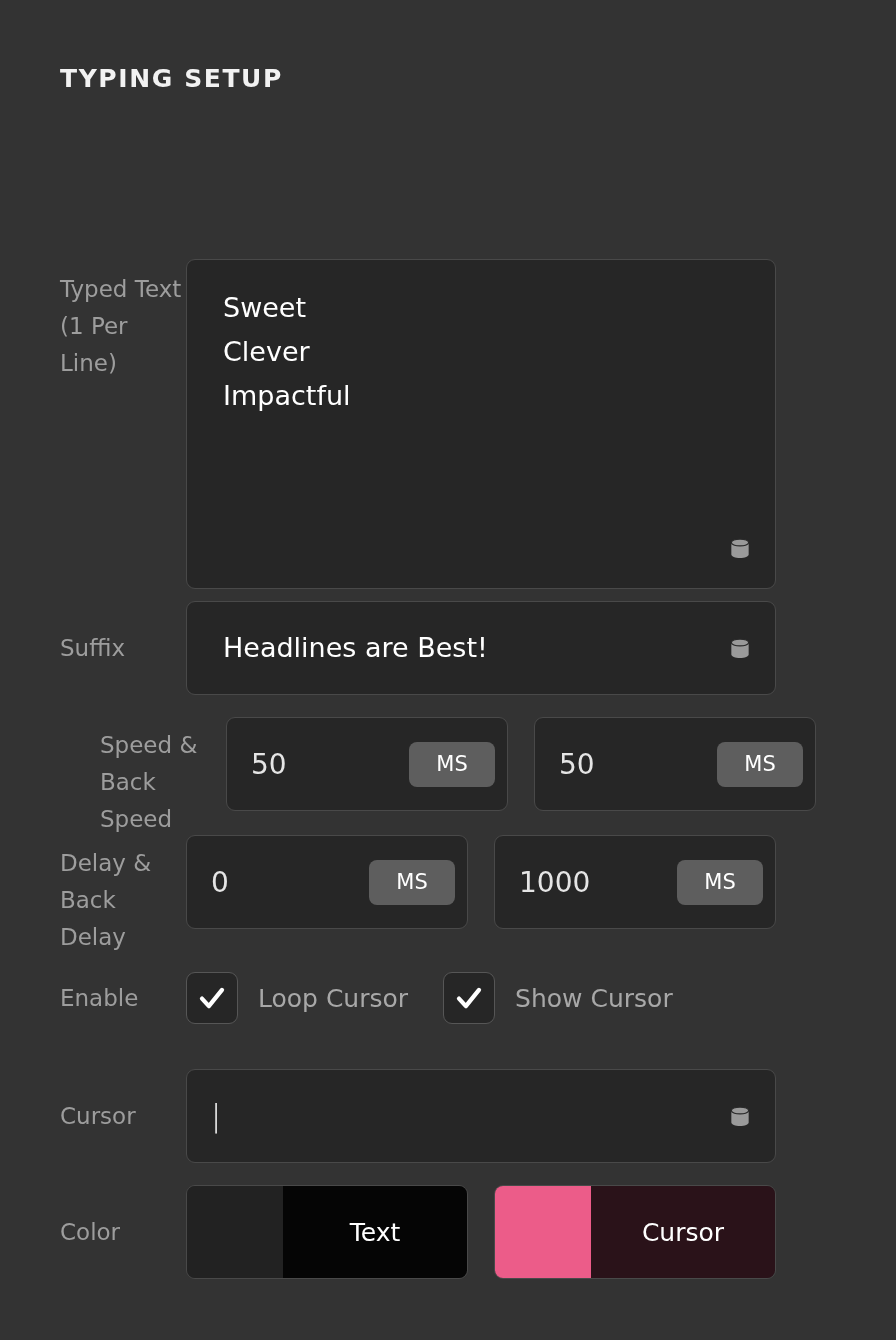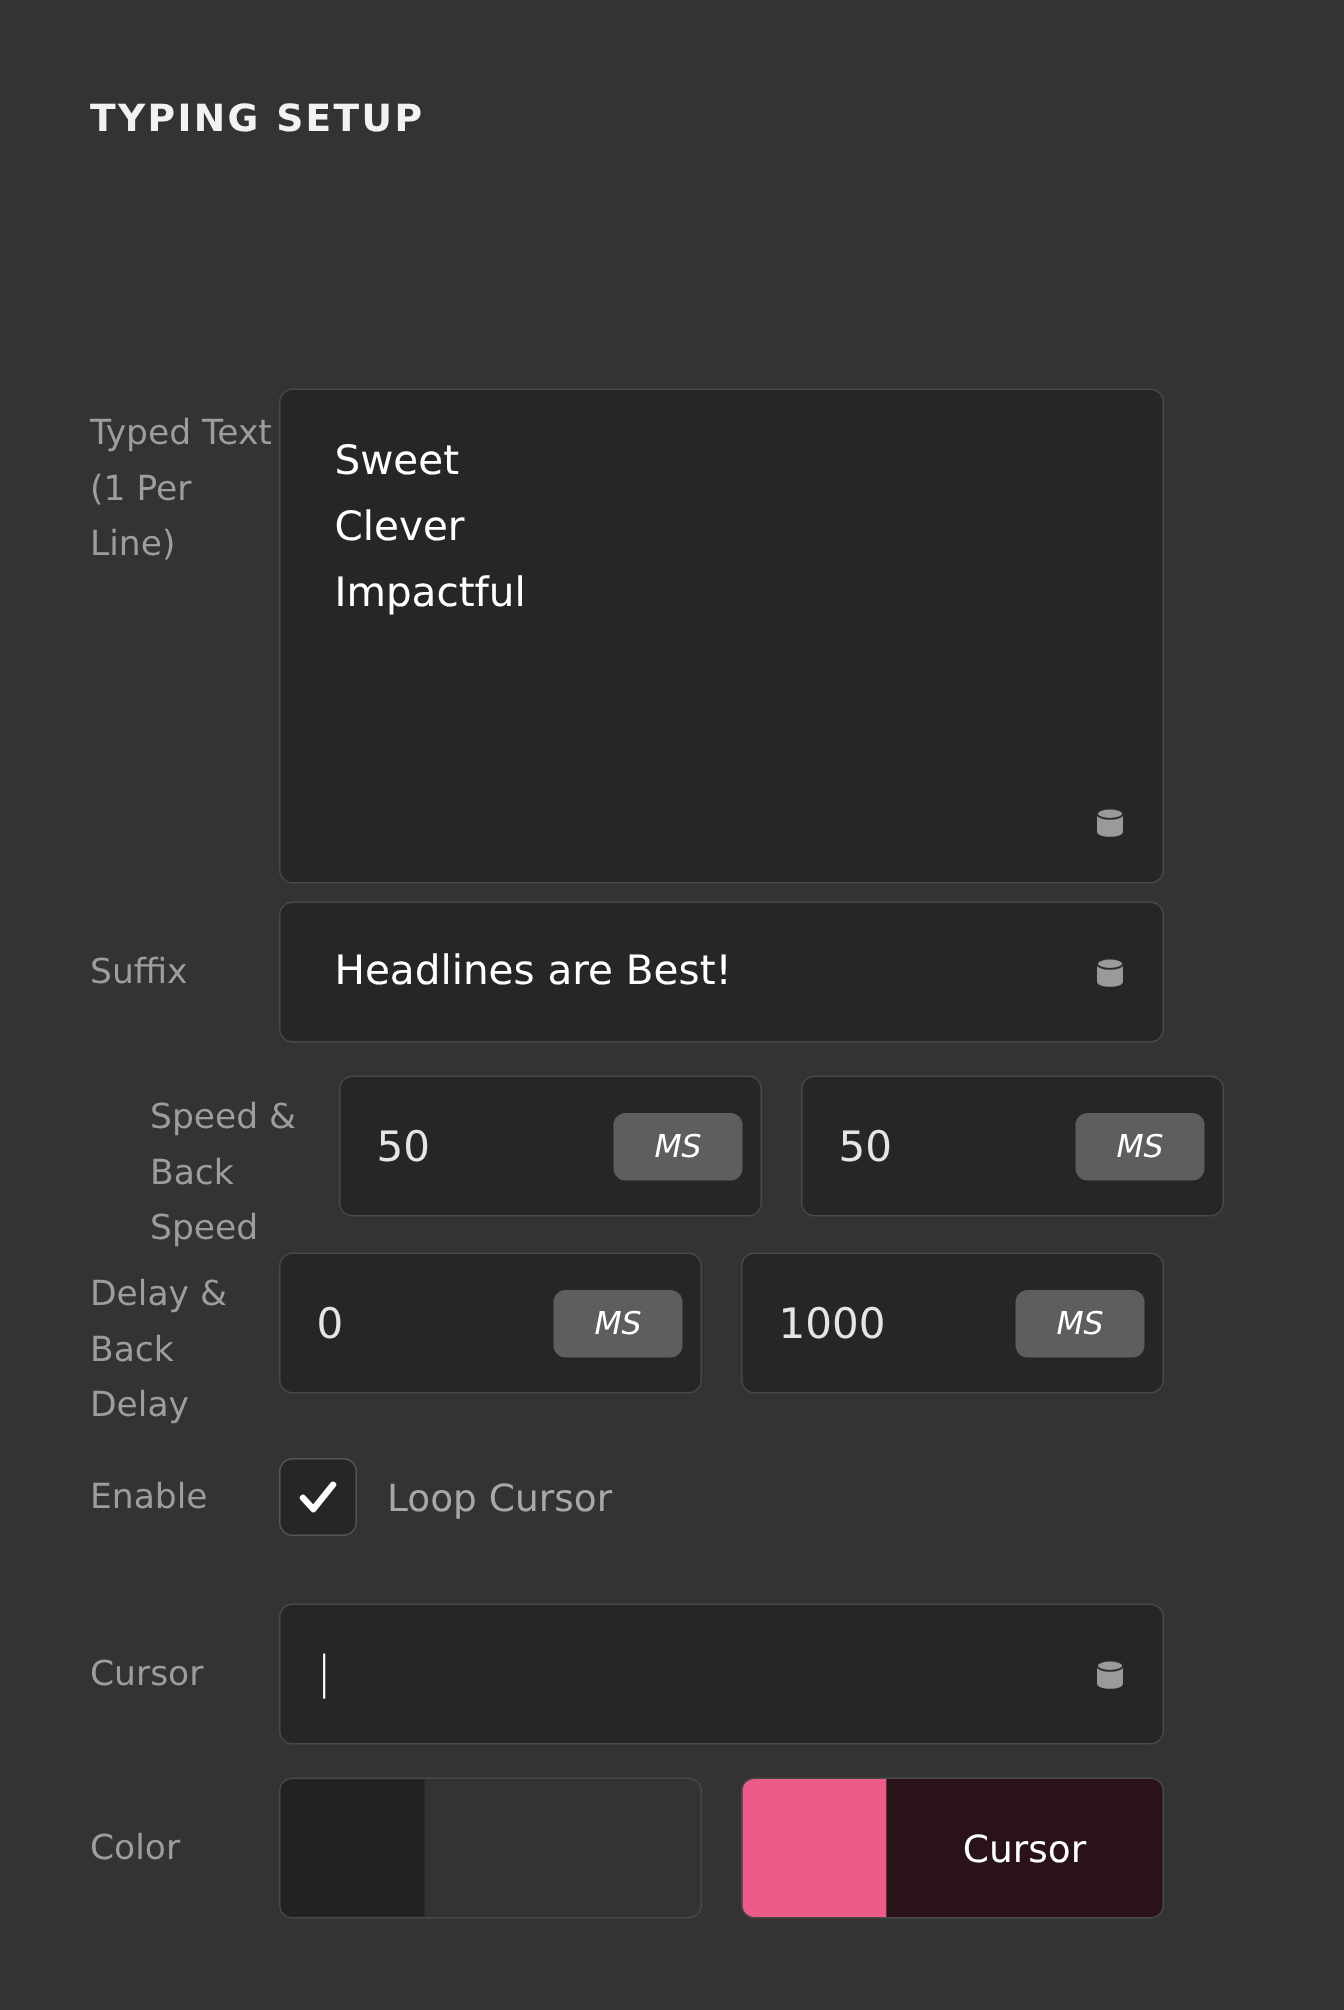--- a/index.html
+++ b/index.html
@@ -122,21 +122,20 @@
   }
   .unit-btn {
     background: #5e5e5e;
     border-radius: 8px;
     color: #ffffff;
     font-size: 21px;
     padding: 12px 22px;
     line-height: 1;
     min-width: 86px;
     text-align: center;
-    font-style: italic;
   }
 
   
   .chk-group {
     display: flex;
     align-items: center;
   }
   .checkbox {
     width: 52px;
     height: 52px;
@@ -252,40 +251,51 @@
   <div class="row" style="top:972px;">
     <div class="row-label centered" style="height:52px;">Enable</div>
     <div class="chk-group">
       <span class="checkbox">
         <svg viewBox="0 0 24 24">
             <path d="M4 12.5 L9.5 18.5 L20 5.5" fill="none" stroke="#ffffff" stroke-width="3.4" stroke-linecap="round" stroke-linejoin="round"></path>
           </svg>
       </span>
       <span class="chk-label">Loop Cursor</span>
     </div>
+    <div class="chk-group" style="margin-left:35px;">
+      <span class="checkbox">
+        <svg viewBox="0 0 24 24">
+            <path d="M4 12.5 L9.5 18.5 L20 5.5" fill="none" stroke="#ffffff" stroke-width="3.4" stroke-linecap="round" stroke-linejoin="round"></path>
+          </svg>
+      </span>
+      <span class="chk-label">Show Cursor</span>
+    </div>
   </div>
 
   <div class="row" style="top:1069px;">
     <div class="row-label centered" style="height:94px;">Cursor</div>
     <div class="field" id="cursor-field">
       <span class="field-text">|</span>
       <span class="db-icon">
         <svg viewBox="0 0 24 24">
             <ellipse cx="12" cy="6" rx="8" ry="3.2" fill="#9a9a9a"></ellipse>
             <path d="M4 6 v11 c0 1.8 3.6 3.2 8 3.2 s8 -1.4 8 -3.2 V6 c0 1.8 -3.6 3.2 -8 3.2 S4 7.8 4 6 z" fill="#9a9a9a"></path>
             <ellipse cx="12" cy="6" rx="8" ry="3.2" fill="none" stroke="#2a2a2a" stroke-width="1.1"></ellipse>
           </svg>
       </span>
     </div>
   </div>
 
   <div class="row" style="top:1185px;">
     <div class="row-label centered" style="height:94px;">Color</div>
     <div class="color-btn" id="text-color-btn">
       <span class="color-swatch" style="background: rgb(34, 34, 34);"></span>
+      <span class="color-body" style="background: rgb(5, 5, 5);">
+        <span>Text</span>
+      </span>
     </div>
     <div class="color-btn" id="cursor-color-btn" style="margin-left:26px;">
       <span class="color-swatch" style="background: rgb(236, 92, 137);"></span>
       <span class="color-body" style="background: rgb(42, 18, 25);">
         <span>Cursor</span>
       </span>
     </div>
   </div>
 
 </div>

